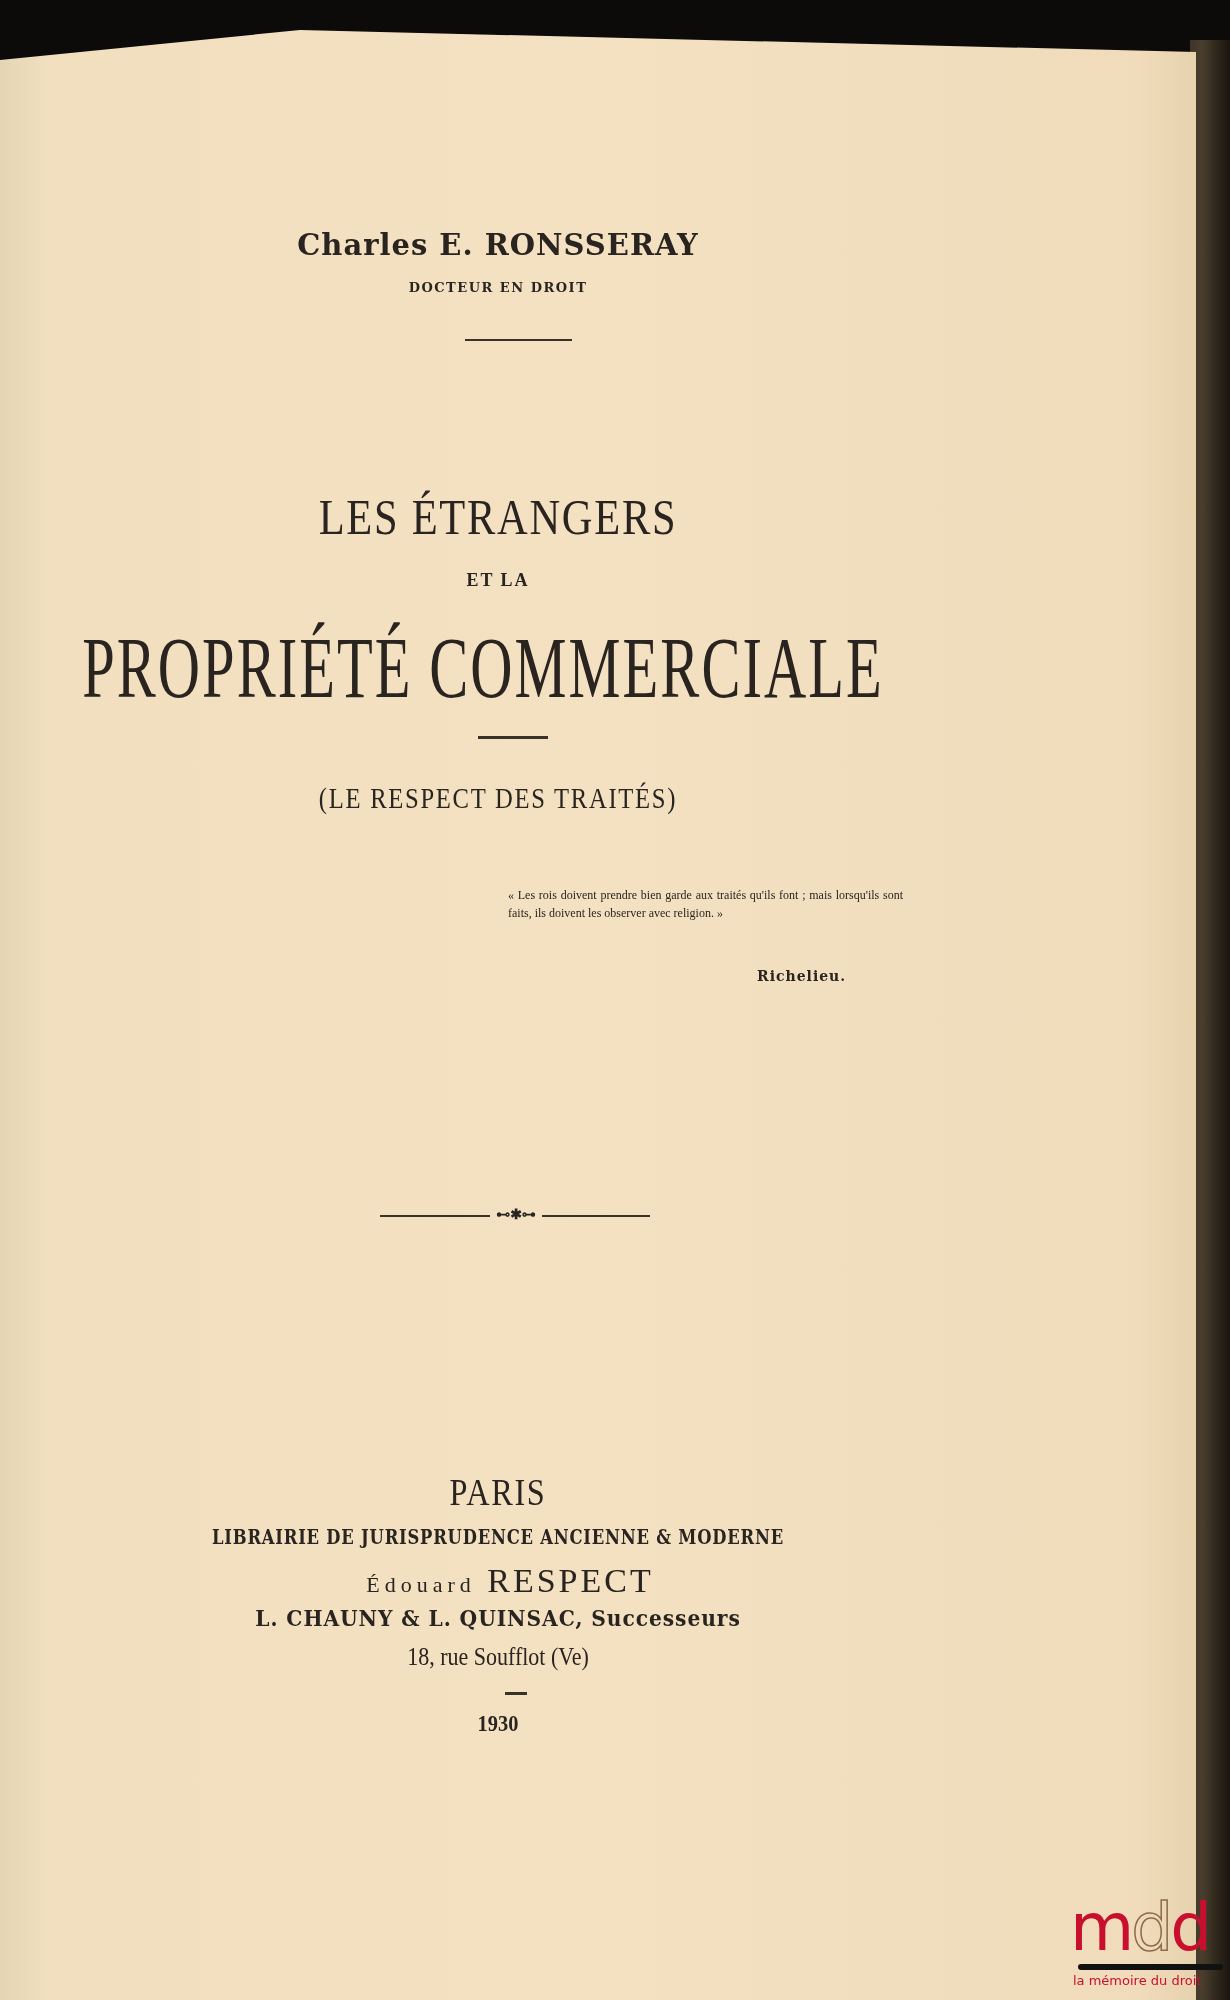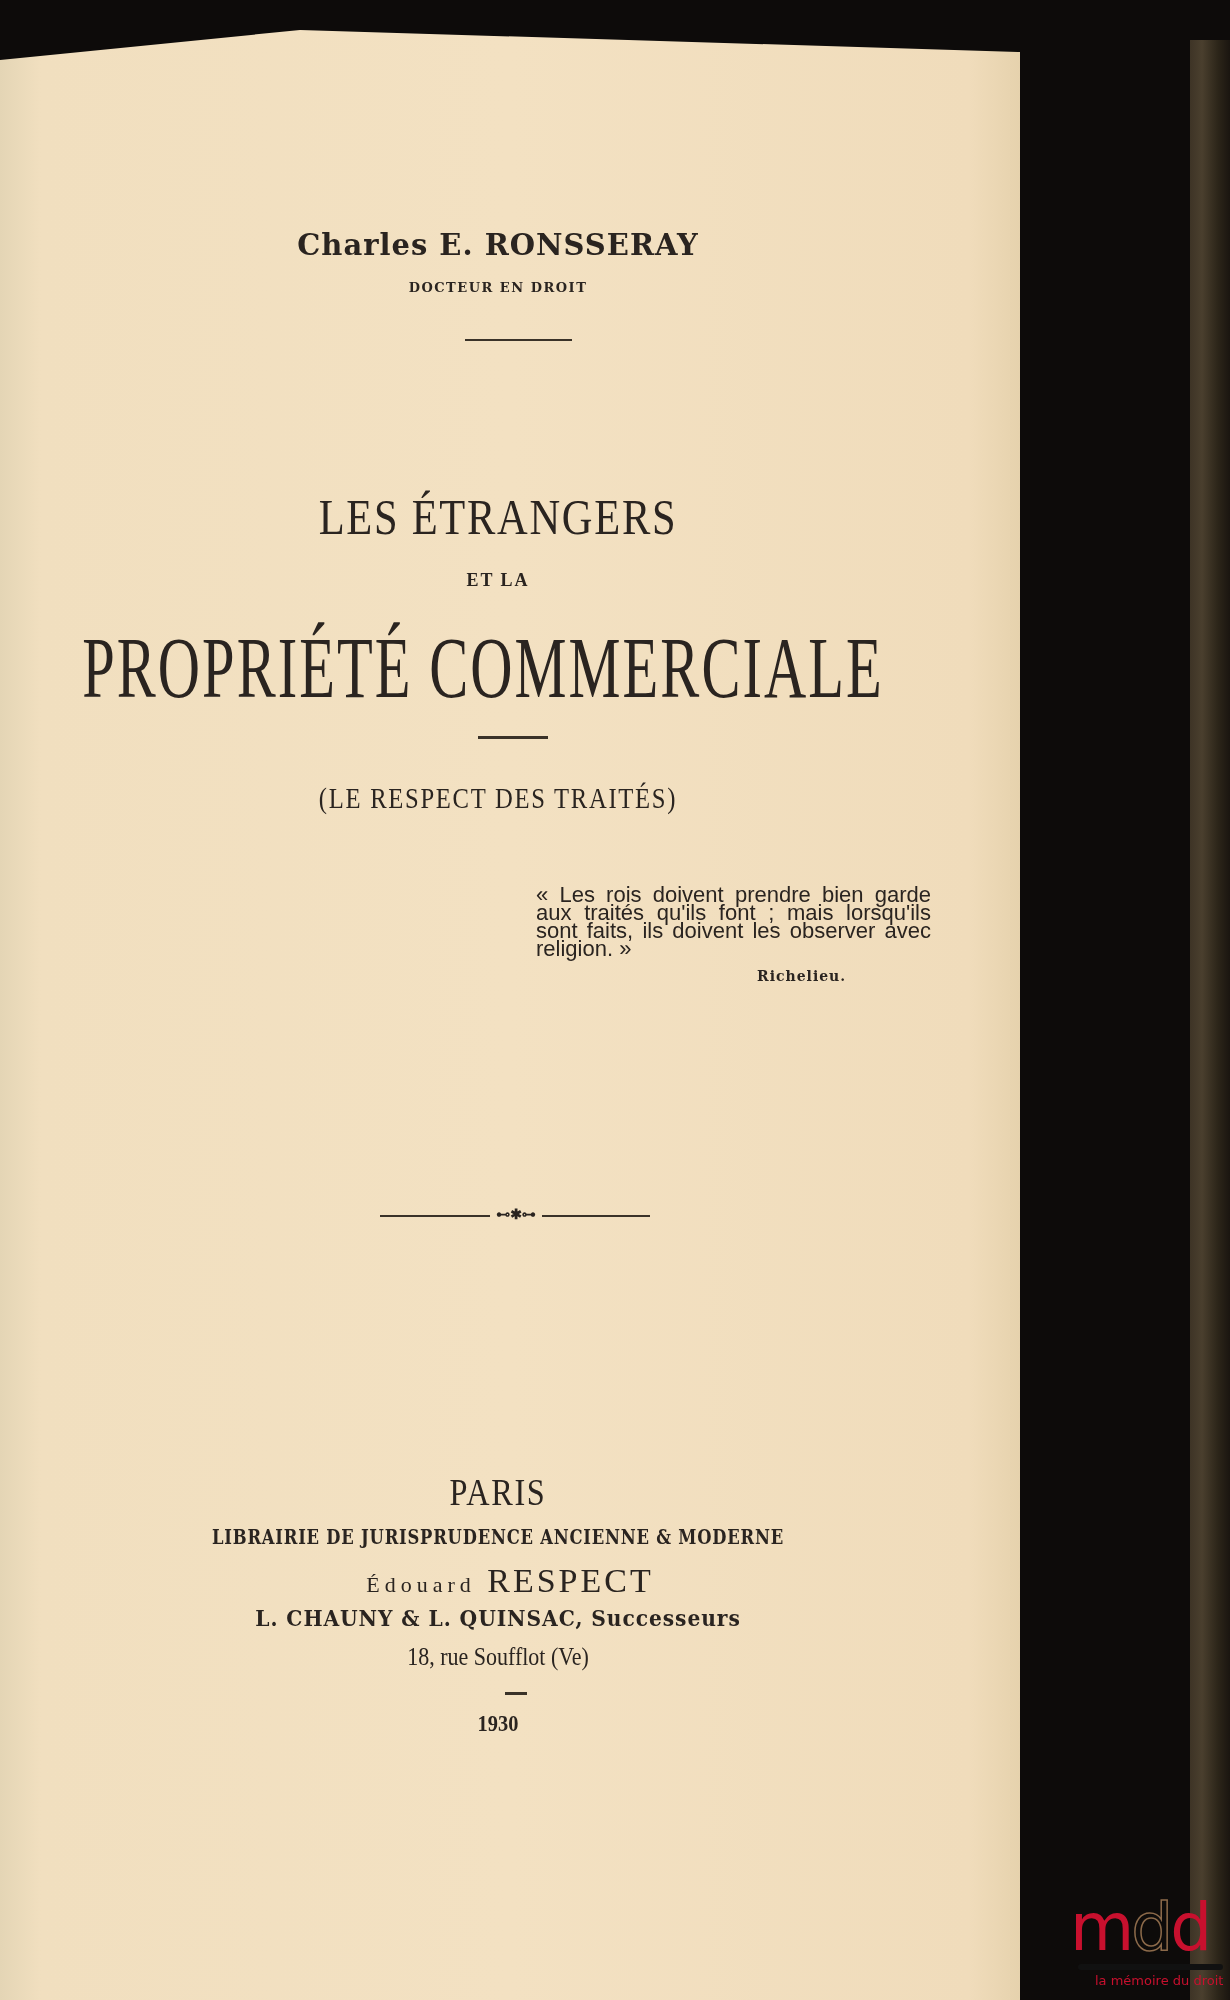--- a/index.html
+++ b/index.html
@@ -1,48 +1,48 @@
 <!DOCTYPE html>
 <html><head>
 <meta charset="utf-8">
 <style>
   html, body { margin:0; padding:0; }
   body { width:1230px; height:2000px; position:relative; overflow:hidden; background:#0d0b0a; font-family:"Liberation Serif", serif; }
   .spine { position:absolute; left:1190px; top:40px; width:40px; height:1960px;
     background:linear-gradient(90deg,#3e3426 0%,#4a3f2e 30%,#2c2519 70%,#1a1510 100%); }
-  .page { position:absolute; left:0; top:30px; width:1020px; height:1970px;
+  .page { position:absolute; left:0; top:30px; width:1196px; height:1970px;
     background:linear-gradient(90deg,#e4d5b5 0%,#f1dfbf 4%,#f3e1c2 50%,#f0dcbb 95%,#e6d2ad 100%);
     clip-path:polygon(0 30px, 300px 0, 100% 22px, 100% 100%, 0 100%); }
   .c { position:absolute; left:0; width:1196px; text-align:center; color:#2a2420; }
   .author { top:198px; left:-100px; font-family:"DejaVu Serif", serif; font-weight:bold; font-size:29px; letter-spacing:1px; }
   .degree { top:250px; left:-100px; font-family:"DejaVu Serif", serif; font-weight:bold; font-size:13px; letter-spacing:1.5px; }
   .rule1 { position:absolute; top:309px; left:465px; width:107px; height:2px; background:#3a3228; }
   .t1 { top:458px; left:-100px; font-size:50px; letter-spacing:2px; transform:scaleX(0.85); }
   .t2 { top:540px; left:-100px; font-size:18px; font-weight:bold; letter-spacing:2px; }
   .t3 { top:588px; left:-115px; font-size:86px; letter-spacing:3px; transform:scaleX(0.68); }
   .rule2 { position:absolute; top:706px; left:478px; width:70px; height:3px; background:#3a3228; }
   .sub { top:752px; left:-100px; font-size:29px; letter-spacing:2px; transform:scaleX(0.85); }
-  .quote { position:absolute; left:536px; top:856px; width:395px; font-family:Liberation Sans, sans-serif; font-size:22px; line-height:18px; color:#2a2420; text-align:justify; }
+  .quote { position:absolute; left:508px; top:856px; width:395px; font-family:Liberation Serif, serif; font-size:12px; line-height:18px; color:#2a2420; text-align:justify; }
   .quote-author { position:absolute; left:757px; top:938px; font-family:"DejaVu Serif", serif; font-weight:bold; font-size:14px; letter-spacing:1px; color:#2a2420; }
   .orn { position:absolute; top:1184px; left:380px; width:270px; height:3px; }
   .orn .line { position:absolute; top:1px; height:1.5px; background:#3a3228; }
   .orn .mid { position:absolute; left:113px; top:-5px; width:46px; height:12px; color:#2a2420; font-size:14px; line-height:12px; text-align:center; font-weight:bold; }
   .paris { top:1440px; left:-100px; font-size:38px; letter-spacing:2px; transform:scaleX(0.85); }
   .lib { top:1494px; left:-100px; font-family:"DejaVu Serif", serif; font-weight:bold; font-size:21px; letter-spacing:1px; transform:scaleX(0.78); }
   .edit { top:1532px; left:-100px; font-size:34px; letter-spacing:3px; }
   .edit small { font-size:22px; letter-spacing:5px;margin-left:24px; }
   .succ { top:1575px; left:-100px; font-family:"DejaVu Serif", serif; font-weight:bold; font-size:22px; letter-spacing:1px; transform:scaleX(0.92); }
   .addr { top:1613px; left:-100px; font-size:25px; transform:scaleX(0.88); }
   .rule3 { position:absolute; top:1662px; left:505px; width:22px; height:3px; background:#3a3228; }
   .year { top:1680px; left:-100px; font-size:24px; font-weight:bold; transform:scaleX(0.85); }
   .logo { position:absolute; left:1070px; top:1898px; width:160px; }
   .logo .mark { font-family:"DejaVu Sans", sans-serif; font-weight:normal; font-size:66px; line-height:60px; color:#c8102e; letter-spacing:-3px; }
   .logo .mark .o { color:transparent; -webkit-text-stroke:1.5px #8c6a4a; }
   .logo .bar { width:145px; height:6px; background:#111; border-radius:3px; margin:6px 0 3px 8px; }
-  .logo .tag { font-family:"DejaVu Sans", sans-serif; font-size:13px; color:#c8102e; margin-left:25px; white-space:nowrap; }
+  .logo .tag { font-family:"DejaVu Sans", sans-serif; font-size:13px; color:#c8102e; margin-left:3px; white-space:nowrap; }
 </style>
 </head>
 <body>
 
 <div class="spine"></div>
 
 <div class="page">
   <div class="c author">Charles E. RONSSERAY</div>
   <div class="c degree">DOCTEUR EN DROIT</div>
   <div class="rule1"></div>

